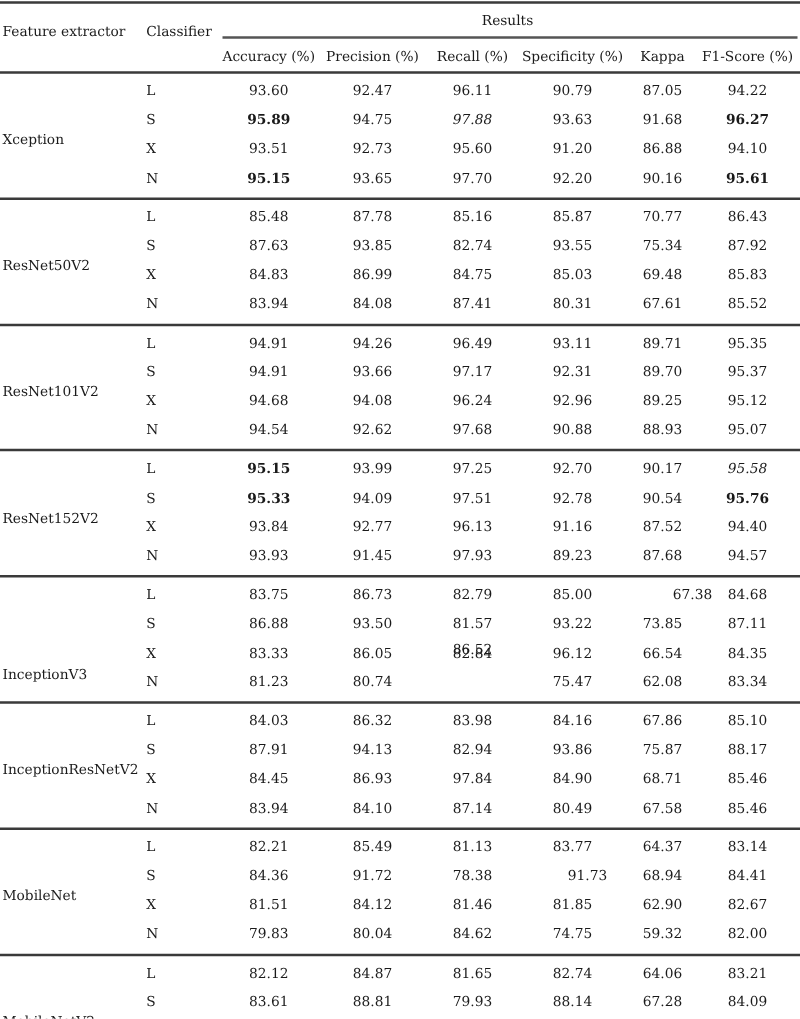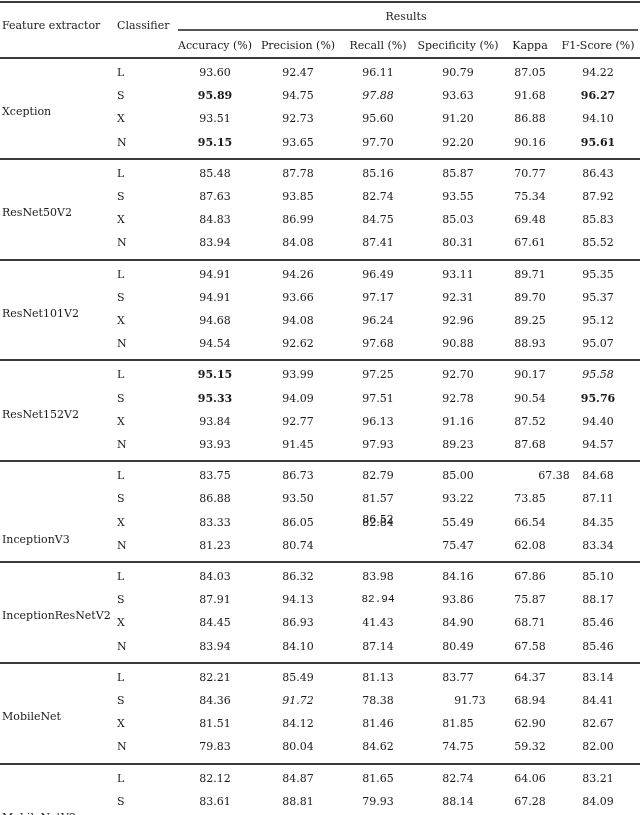--- a/index.html
+++ b/index.html
@@ -164,21 +164,21 @@
     <span class="txt c" style="left: 215px; top: 492.4px;">86.88</span>
     <span class="txt c" style="left: 298px; top: 492.4px;">93.50</span>
     <span class="txt c" style="left: 378px; top: 492.4px;">81.57</span>
     <span class="txt c" style="left: 458px; top: 492.4px;">93.22</span>
     <span class="txt c" style="left: 530px; top: 492.4px;">73.85</span>
     <span class="txt c" style="left: 598px; top: 492.4px;">87.11</span>
     <span class="txt" style="left: 117px; top: 515.6px;">X</span>
     <span class="txt c" style="left: 215px; top: 515.6px;">83.33</span>
     <span class="txt c" style="left: 298px; top: 515.6px;">86.05</span>
     <span class="txt c" style="left: 378px; top: 515.6px;">82.84</span>
-    <span class="txt c" style="left: 458px; top: 515.6px;">55.49</span>
+    <span class="txt c" style="left: 458px; top: 515.6px;">96.12</span>
     <span class="txt c" style="left: 530px; top: 515.6px;">66.54</span>
     <span class="txt c" style="left: 598px; top: 515.6px;">84.35</span>
     <span class="txt" style="left: 117px; top: 538.8px;">N</span>
     <span class="txt c" style="left: 215px; top: 538.8px;">81.23</span>
     <span class="txt c" style="left: 298px; top: 538.8px;">80.74</span>
     <span class="txt c" style="left: 378px; top: 513px;">86.52</span>
     <span class="txt c" style="left: 458px; top: 538.8px;">75.47</span>
     <span class="txt c" style="left: 530px; top: 538.8px;">62.08</span>
     <span class="txt c" style="left: 598px; top: 538.8px;">83.34</span>
     <div class="rule thick" style="top: 561px;"></div>
@@ -186,28 +186,28 @@
     <span class="txt" style="left: 117px; top: 570px;">L</span>
     <span class="txt c" style="left: 215px; top: 570px;">84.03</span>
     <span class="txt c" style="left: 298px; top: 570px;">86.32</span>
     <span class="txt c" style="left: 378px; top: 570px;">83.98</span>
     <span class="txt c" style="left: 458px; top: 570px;">84.16</span>
     <span class="txt c" style="left: 530px; top: 570px;">67.86</span>
     <span class="txt c" style="left: 598px; top: 570px;">85.10</span>
     <span class="txt" style="left: 117px; top: 593.2px;">S</span>
     <span class="txt c" style="left: 215px; top: 593.2px;">87.91</span>
     <span class="txt c" style="left: 298px; top: 593.2px;">94.13</span>
-    <span class="txt c" style="left: 378px; top: 593.2px; font-family: Liberation Mono, monospace;">82.94</span>
+    <span class="txt c" style="left: 378px; top: 593.2px;">82.94</span>
     <span class="txt c" style="left: 458px; top: 593.2px;">93.86</span>
     <span class="txt c" style="left: 530px; top: 593.2px;">75.87</span>
     <span class="txt c" style="left: 598px; top: 593.2px;">88.17</span>
     <span class="txt" style="left: 117px; top: 616.4px;">X</span>
     <span class="txt c" style="left: 215px; top: 616.4px;">84.45</span>
     <span class="txt c" style="left: 298px; top: 616.4px;">86.93</span>
-    <span class="txt c" style="left: 378px; top: 616.4px;">41.43</span>
+    <span class="txt c" style="left: 378px; top: 616.4px;">97.84</span>
     <span class="txt c" style="left: 458px; top: 616.4px;">84.90</span>
     <span class="txt c" style="left: 530px; top: 616.4px;">68.71</span>
     <span class="txt c" style="left: 598px; top: 616.4px;">85.46</span>
     <span class="txt" style="left: 117px; top: 639.6px;">N</span>
     <span class="txt c" style="left: 215px; top: 639.6px;">83.94</span>
     <span class="txt c" style="left: 298px; top: 639.6px;">84.10</span>
     <span class="txt c" style="left: 378px; top: 639.6px;">87.14</span>
     <span class="txt c" style="left: 458px; top: 639.6px;">80.49</span>
     <span class="txt c" style="left: 530px; top: 639.6px;">67.58</span>
     <span class="txt c" style="left: 598px; top: 639.6px;">85.46</span>
@@ -215,21 +215,21 @@
     <span class="txt" style="left: 2px; top: 710.2px;">MobileNet</span>
     <span class="txt" style="left: 117px; top: 670.8px;">L</span>
     <span class="txt c" style="left: 215px; top: 670.8px;">82.21</span>
     <span class="txt c" style="left: 298px; top: 670.8px;">85.49</span>
     <span class="txt c" style="left: 378px; top: 670.8px;">81.13</span>
     <span class="txt c" style="left: 458px; top: 670.8px;">83.77</span>
     <span class="txt c" style="left: 530px; top: 670.8px;">64.37</span>
     <span class="txt c" style="left: 598px; top: 670.8px;">83.14</span>
     <span class="txt" style="left: 117px; top: 694px;">S</span>
     <span class="txt c" style="left: 215px; top: 694px;">84.36</span>
-    <span class="txt c" style="left: 298px; top: 694px; font-style: italic;">91.72</span>
+    <span class="txt c" style="left: 298px; top: 694px;">91.72</span>
     <span class="txt c" style="left: 378px; top: 694px;">78.38</span>
     <span class="txt c" style="left: 458px; top: 694px; margin-left: 12px;">91.73</span>
     <span class="txt c" style="left: 530px; top: 694px;">68.94</span>
     <span class="txt c" style="left: 598px; top: 694px;">84.41</span>
     <span class="txt" style="left: 117px; top: 717.2px;">X</span>
     <span class="txt c" style="left: 215px; top: 717.2px;">81.51</span>
     <span class="txt c" style="left: 298px; top: 717.2px;">84.12</span>
     <span class="txt c" style="left: 378px; top: 717.2px;">81.46</span>
     <span class="txt c" style="left: 458px; top: 717.2px;">81.85</span>
     <span class="txt c" style="left: 530px; top: 717.2px;">62.90</span>

